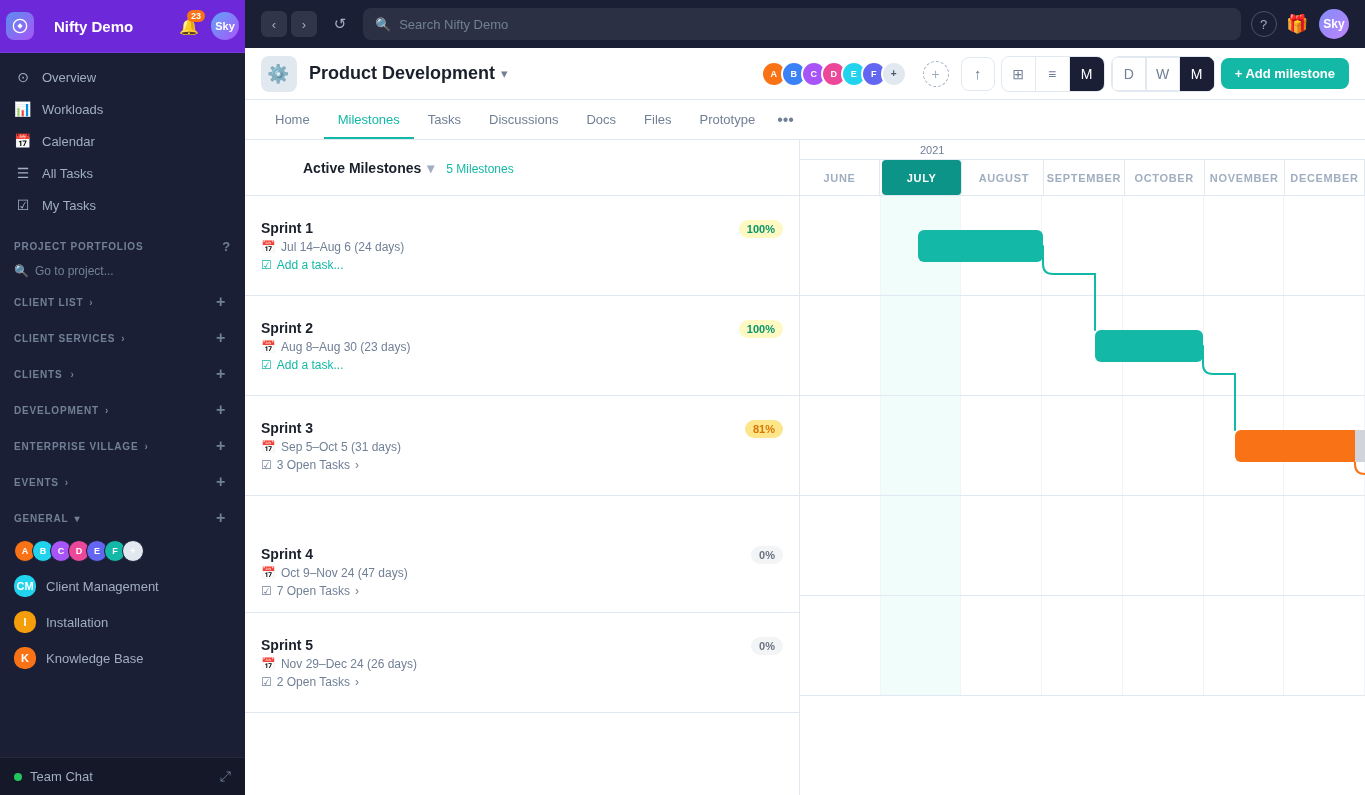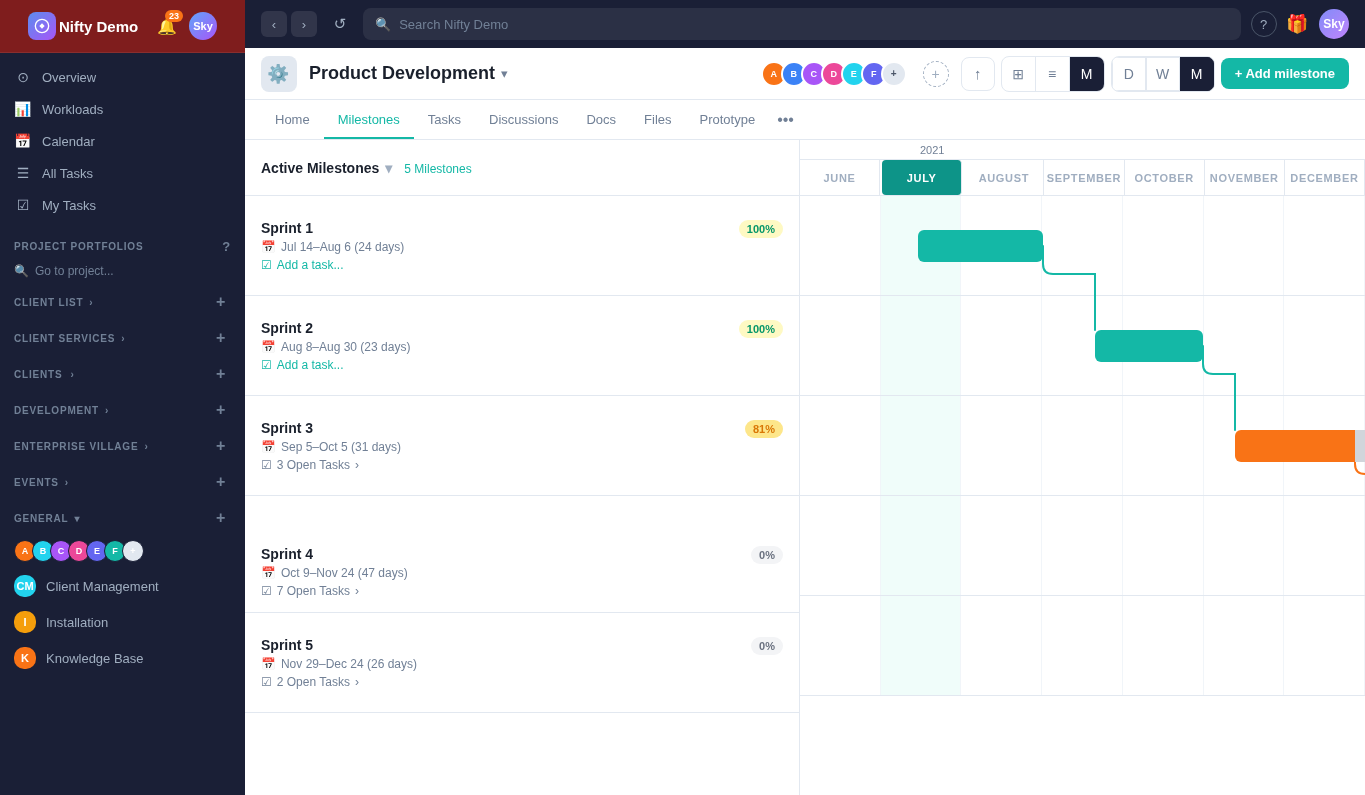--- a/index.html
+++ b/index.html
@@ -12,23 +12,23 @@
       background: #1a1f36;
       height: 795px;
       display: flex;
       flex-direction: column;
       color: #fff;
       overflow: hidden;
     }
     .sidebar-header {
       display: flex;
       align-items: center;
-      padding: 12px 28px;
-      background: #7f1d1d;
-      gap: 3px;
+      padding: 12px 6px;
+      background: #6d28d9;
+      gap: 20px;
       border-bottom: 1px solid rgba(255,255,255,0.08);
     }
     .sidebar-logo {
       width: 28px; height: 28px;
       background: linear-gradient(135deg, #5b8dee, #a855f7);
       border-radius: 8px;
       display: flex; align-items: center; justify-content: center;
       color: #fff; font-size: 14px; font-weight: bold;
     }
     .sidebar-app-name { color: #fff; font-size: 15px; font-weight: 600; flex: 1; }
@@ -341,21 +341,21 @@
       display: flex;
       align-items: center;
       padding: 0 16px;
       border-bottom: 1px solid #e2e8f0;
       background: #fff;
     }
     .active-milestones-label {
       font-size: 14px;
       font-weight: 600;
       color: #1a202c;
-      display: flex; align-items: center; gap: 6px;
+      display: flex; align-items: center; gap: 6px; margin-left: 42px;
     }
     .milestone-count-badge {
       font-size: 12px;
       color: #14b8a6;
       font-weight: 500;
       margin-top: 2px;
     }
 
     .gantt-rows {
       flex: 1;
@@ -604,20 +604,25 @@
   </div>
   <div class="sidebar-project-item">
     <div class="project-dot" style="background:#f59e0b;">I</div>
     <span>Installation</span>
   </div>
   <div class="sidebar-project-item">
     <div class="project-dot" style="background:#f97316;">K</div>
     <span>Knowledge Base</span>
   </div>
 
+  <div class="team-chat-bar">
+    <div class="team-chat-dot"></div>
+    <span class="team-chat-label">Team Chat</span>
+    <span class="team-chat-expand">⤢</span>
+  </div>
 </div>
 
 <div class="main">
 
   <div class="topbar">
     <div class="topbar-nav">
       <div class="topbar-nav-btn">‹</div>
       <div class="topbar-nav-btn">›</div>
     </div>
     <div class="topbar-history">↺</div>

